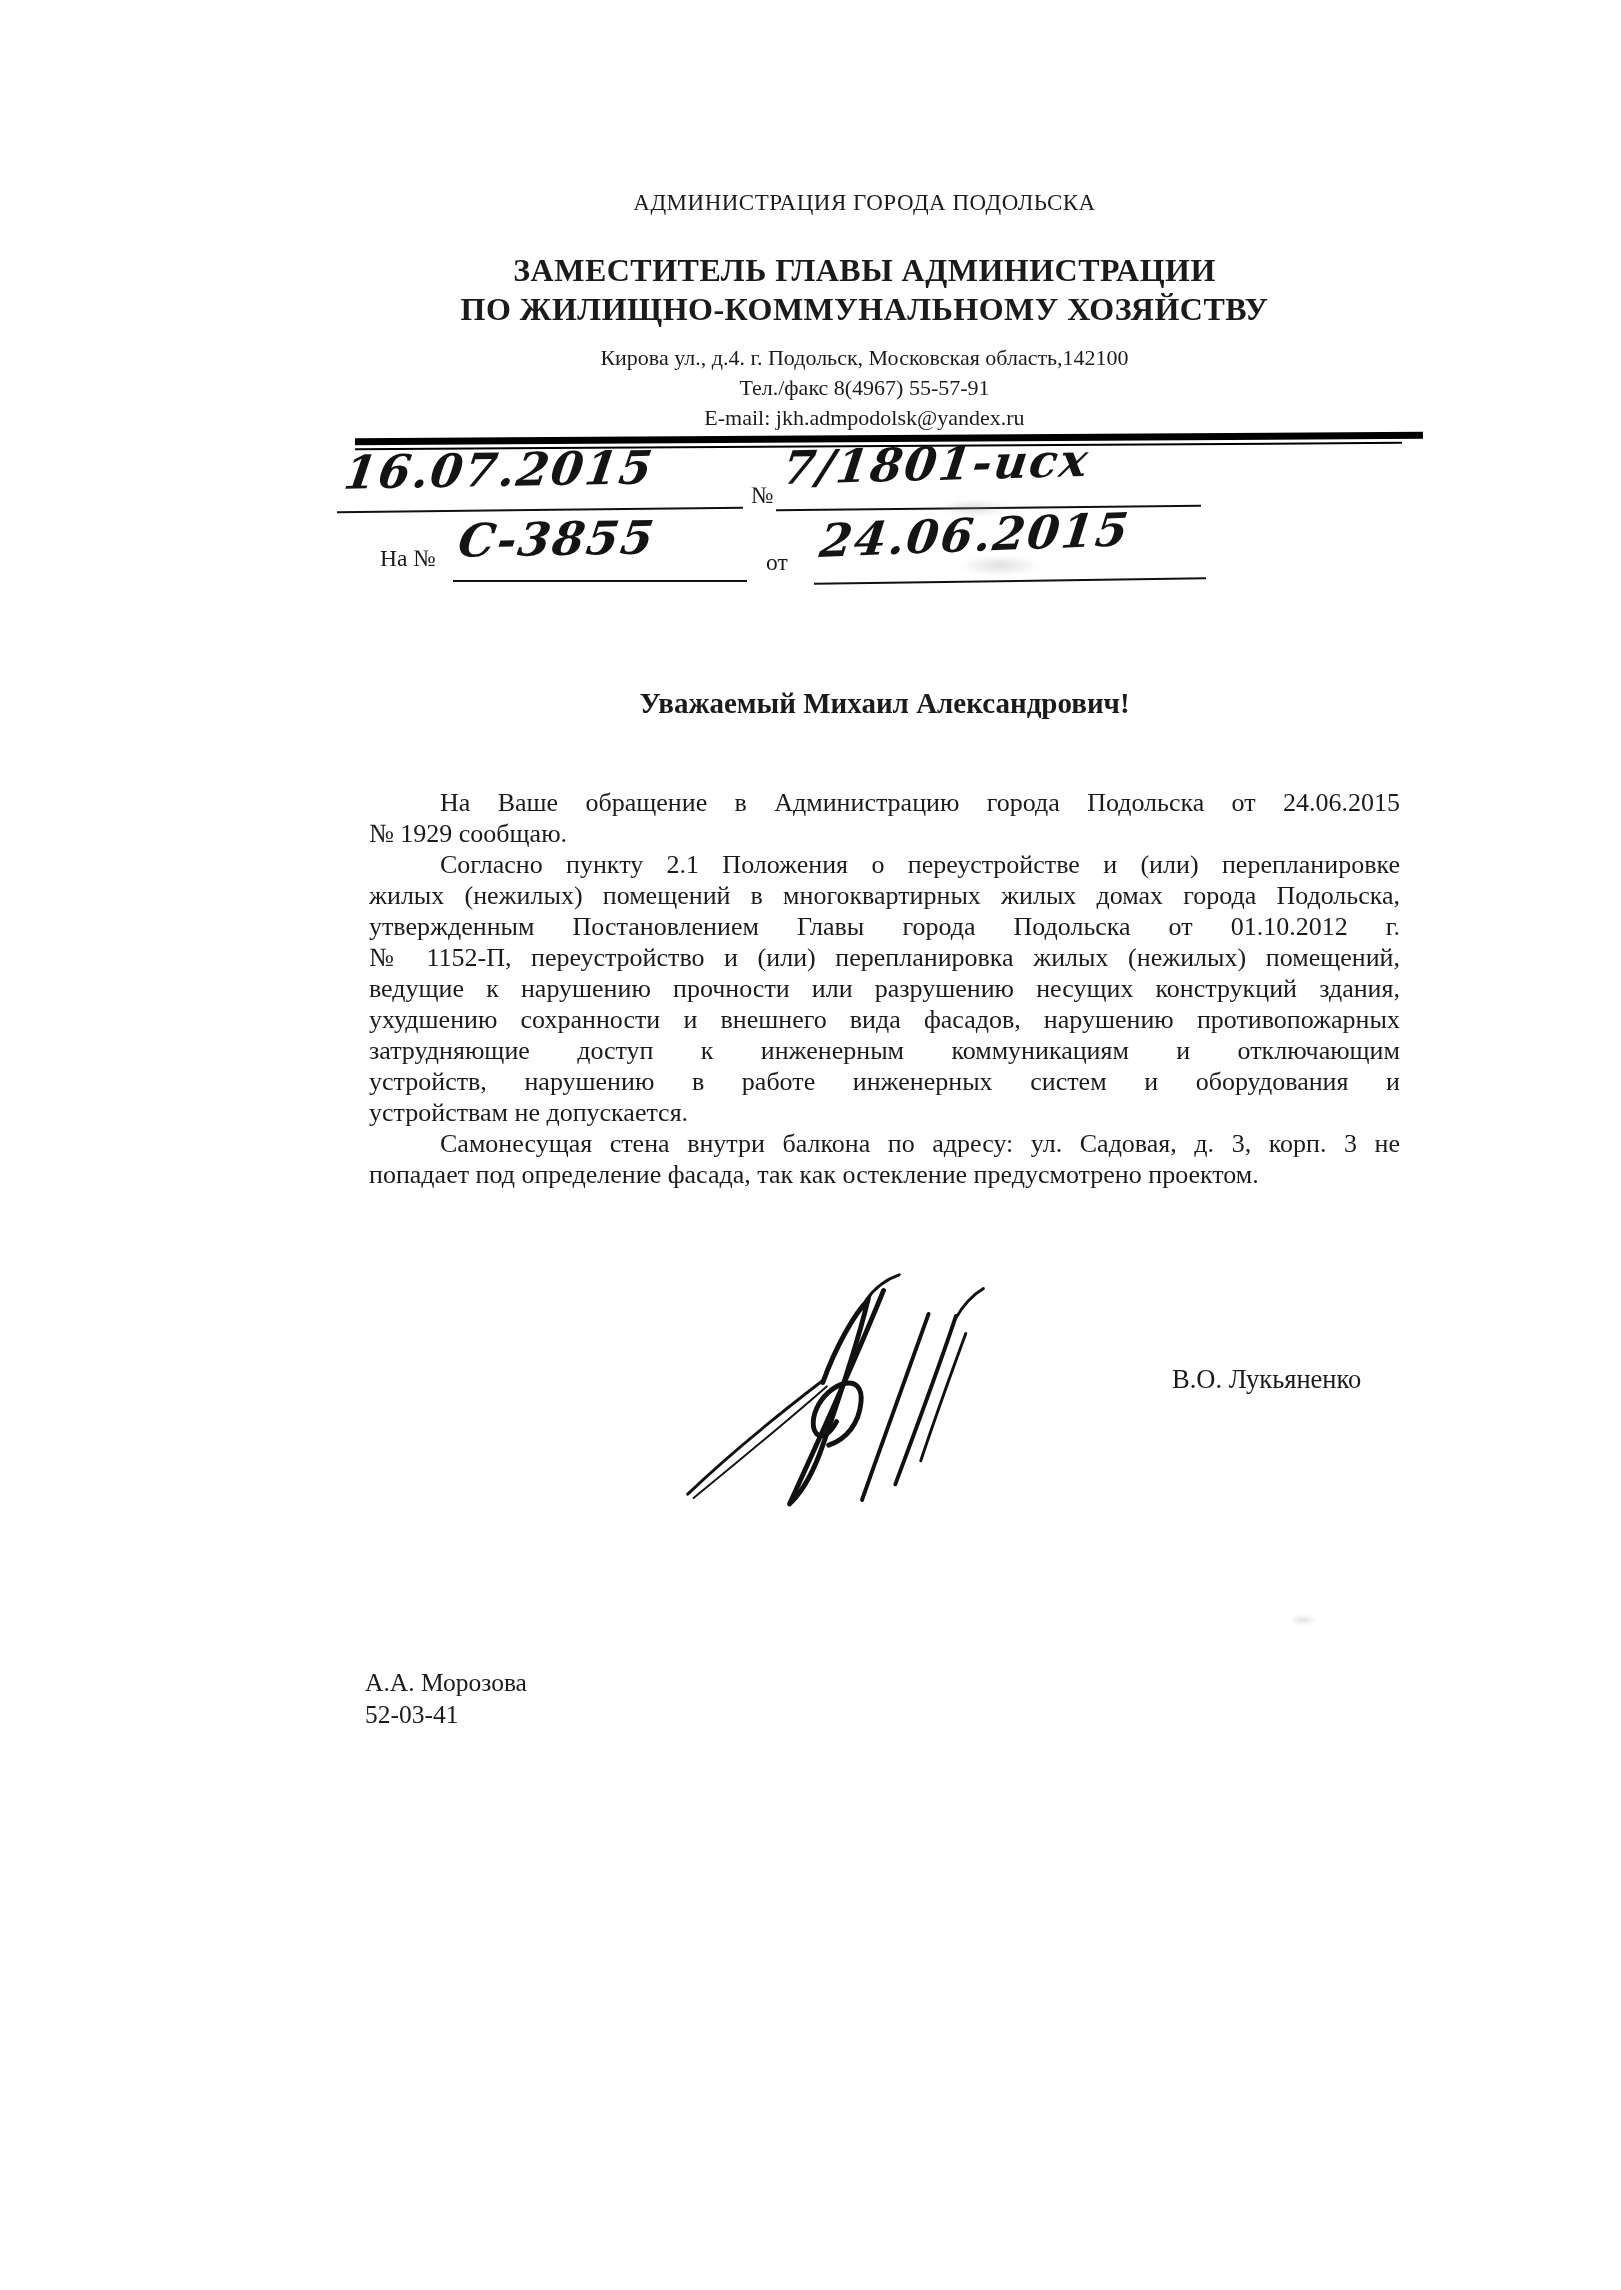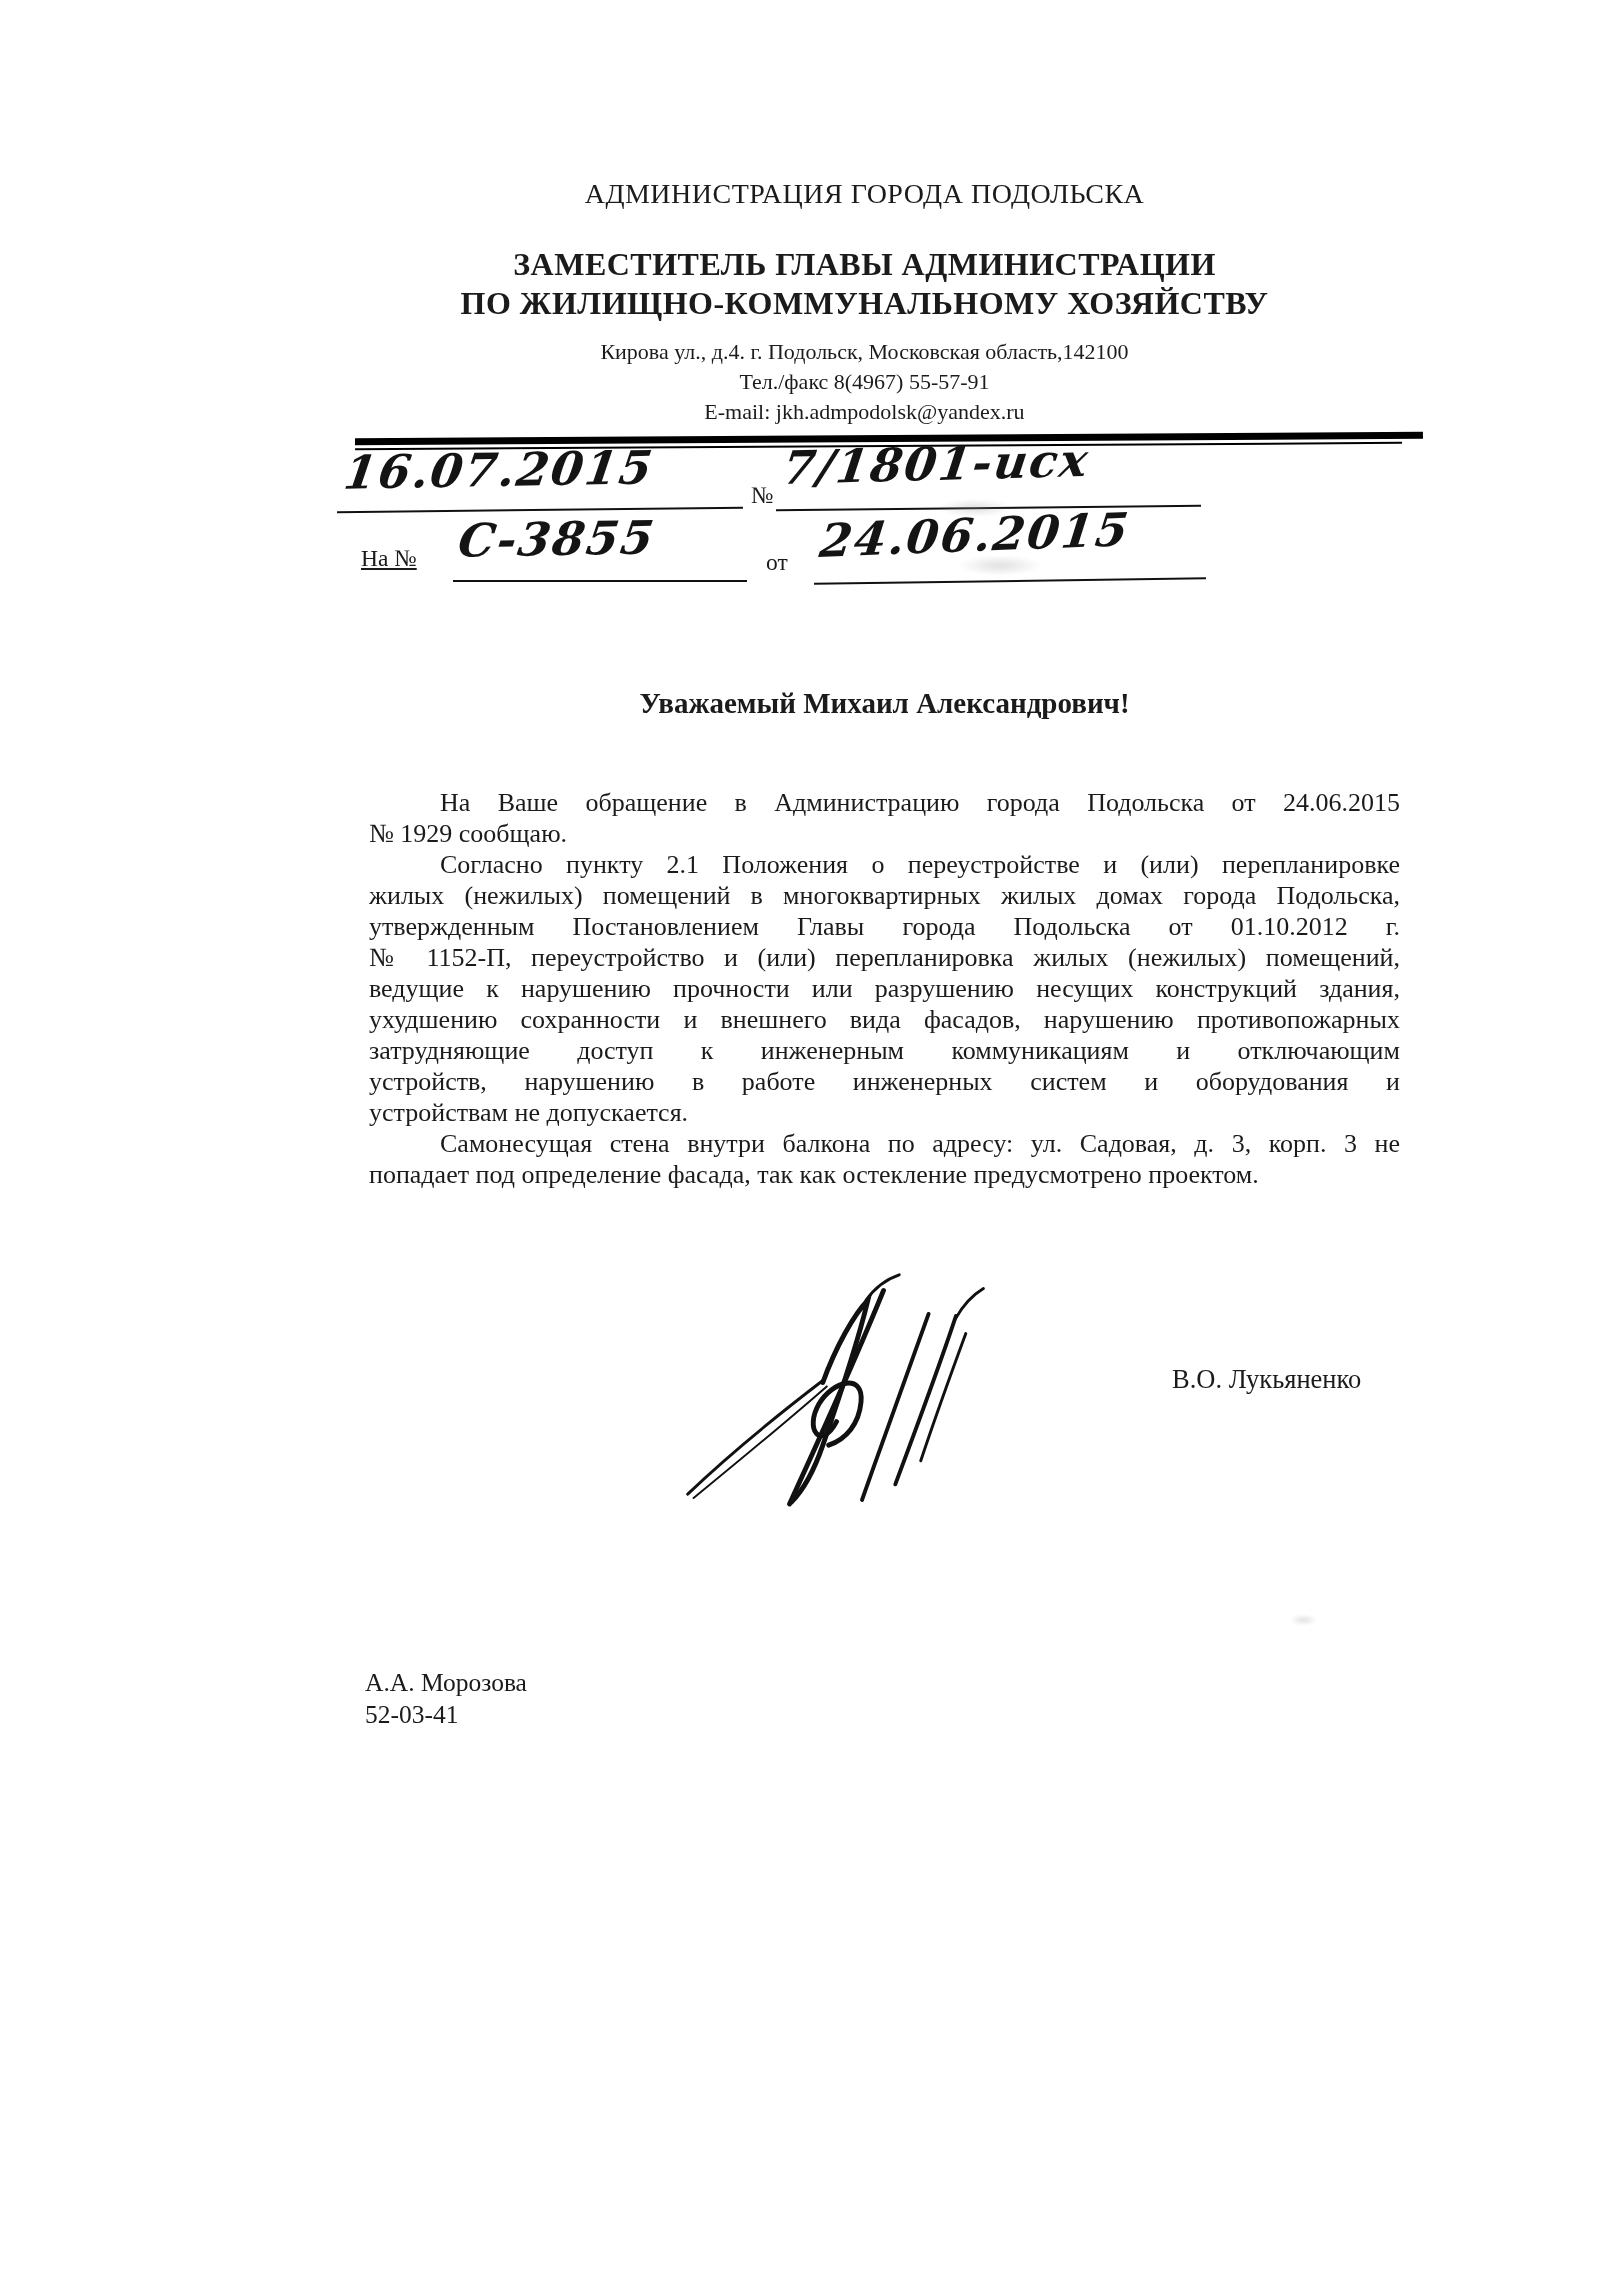--- a/index.html
+++ b/index.html
@@ -10,22 +10,22 @@
     font-family:"Liberation Serif", serif;
     color:#1b1b1b;
     overflow:hidden;
   }
   
   .letterhead{
     position:absolute;left:323px;top:178px;width:1083px;
     text-align:center;
   }
   .org-name{
-    font-size:28px;letter-spacing:0.5px;
-    margin-bottom:35px;white-space:nowrap;
+    font-size:23px;letter-spacing:0.5px;
+    margin-bottom:35px;white-space:nowrap;margin-top:12px;
   }
   .post-title{
     font-weight:bold;font-size:32px;line-height:39px;
     letter-spacing:0.5px;white-space:nowrap;
   }
   .addr-block{margin-top:13.7px;font-size:22px;line-height:30px;}
   
   .divider{
     position:absolute;left:355px;top:435px;width:1068px;
     transform:rotate(-0.35deg);
@@ -95,21 +95,21 @@
     <div class="thick"></div>
     <div class="thin"></div>
   </div>
 
   <div class="abs hw" style="left:345px;top:443px;font-size:46px;transform:skewX(-9deg) rotate(-1deg);">16.07.2015</div>
   <div class="u-line" style="left:337px;top:509px;width:406px;transform:rotate(-0.6deg);"></div>
   <div class="abs printed-label" style="left:751px;top:482px;">№</div>
   <div class="abs hw" style="left:784px;top:437px;font-size:46px;transform:skewX(-9deg) rotate(-1.5deg);">7/1801-исх</div>
   <div class="u-line" style="left:776px;top:507px;width:425px;transform:rotate(-0.6deg);"></div>
 
-  <div class="abs printed-label" style="left:361px;top:545px;text-decoration:underline;">На №</div>
+  <div class="abs printed-label" style="left:380px;top:545px;">На №</div>
   <div class="abs hw" style="left:459px;top:512px;font-size:46px;transform:skewX(-9deg) rotate(-1deg);">С-3855</div>
   <div class="u-line" style="left:453px;top:580px;width:294px;"></div>
   <div class="abs printed-label" style="left:766px;top:549px;">от</div>
   <div class="abs hw" style="left:821px;top:508px;font-size:46px;transform:skewX(-9deg) rotate(-2.2deg);">24.06.2015</div>
   <div class="u-line" style="left:814px;top:580px;width:392px;transform:rotate(-0.8deg);"></div>
 
   <div class="salutation">Уважаемый Михаил Александрович!</div>
 
   <div class="body-text">
       <div>

